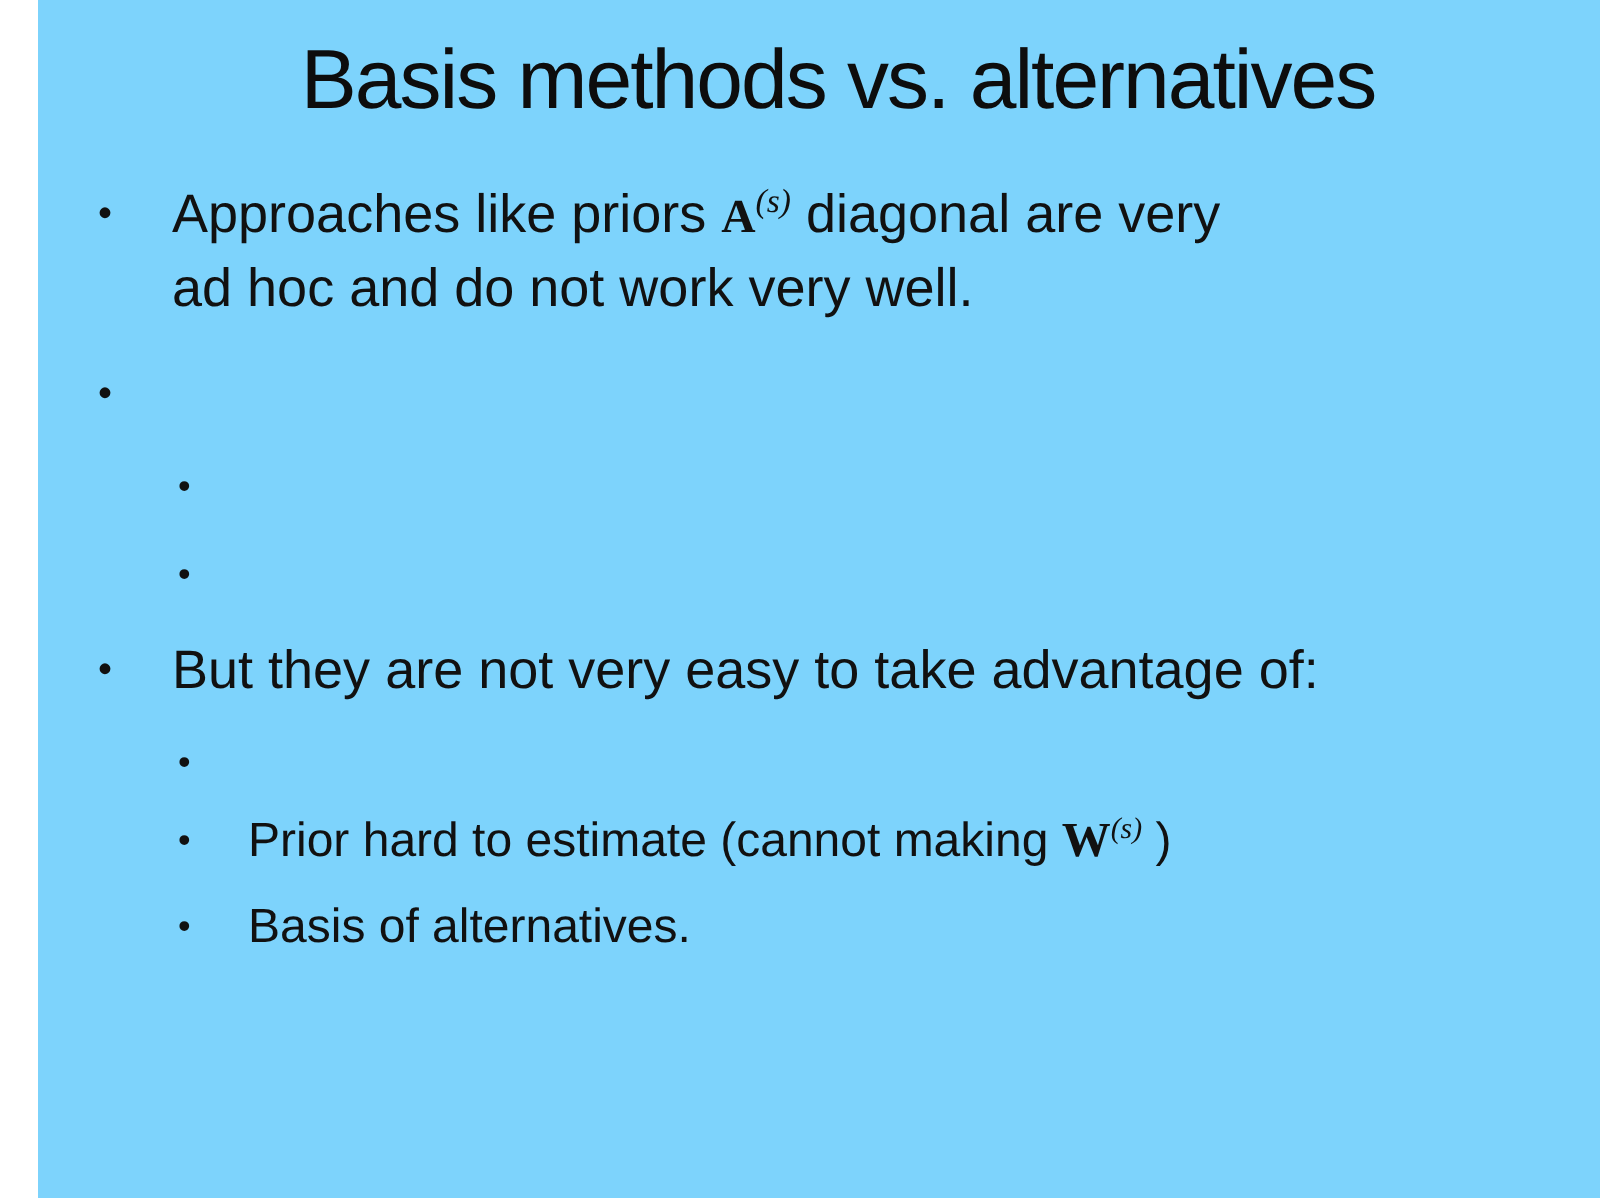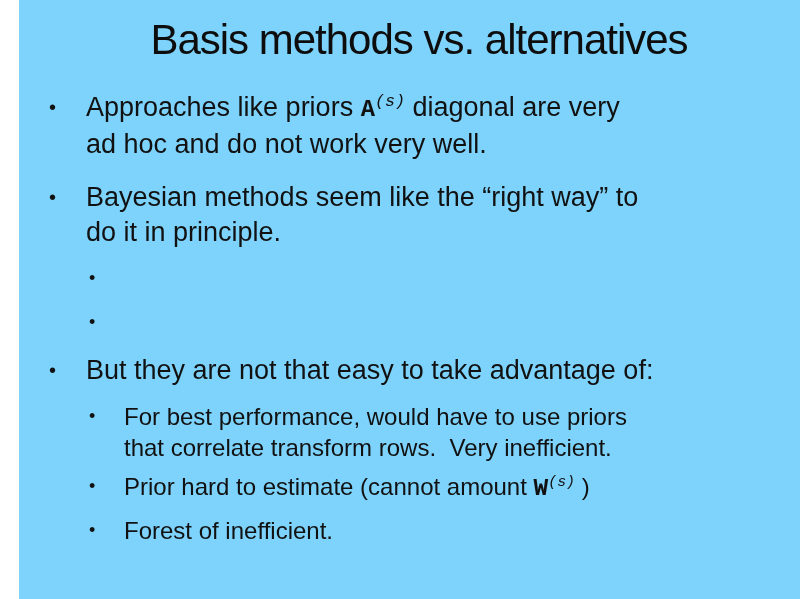--- a/index.html
+++ b/index.html
@@ -63,21 +63,21 @@
     flex: 0 0 35px;
     font-size: 18px;
     line-height: 31px;
   }
   .b1 { margin-top: 0; }
   .b2 { margin-top: 18px; }
   .b5 { margin-top: 15px; }
   .b7 { margin-top: 8px; }
   .b8 { margin-top: 11px; }
   .math {
-    font-family: Liberation Mono, monospace;
+    font-family: Liberation Serif, serif;
     white-space: nowrap;
   }
   .math .mbase {
     font-weight: bold;
     font-size: 0.88em;
   }
   .math .msup {
     font-size: 0.62em;
     font-style: italic;
     vertical-align: super;
@@ -97,47 +97,43 @@
   <div class="content">
 
     <div class="bullet level1 b1">
       <span class="marker">•</span>
       <span class="text"><span>Approaches like priors </span><span class="math math-a"><span class="mbase">A</span><sup class="msup">(s)</sup></span><span> diagonal are very
 ad hoc and do not work very well.</span></span>
     </div>
 
     <div class="bullet level1 b2">
       <span class="marker">•</span>
-      <span class="text">Bayesian methods seem like the “right way” to
-do it in principle.</span>
     </div>
 
     <div class="bullet level2 b3">
       <span class="marker">•</span>
     </div>
 
     <div class="bullet level2 b4">
       <span class="marker">•</span>
     </div>
 
     <div class="bullet level1 b5">
       <span class="marker">•</span>
-      <span class="text">But they are not that easy to take advantage of:</span>
+      <span class="text">But they are not very easy to take advantage of:</span>
     </div>
 
     <div class="bullet level2 b6">
       <span class="marker">•</span>
-      <span class="text">For best performance, would have to use priors
-that correlate transform rows.  Very inefficient.</span>
     </div>
 
     <div class="bullet level2 b7">
       <span class="marker">•</span>
-      <span class="text"><span>Prior hard to estimate (cannot amount </span><span class="math math-w"><span class="mbase">W</span><sup class="msup">(s)</sup></span><span> )</span></span>
+      <span class="text"><span>Prior hard to estimate (cannot making </span><span class="math math-w"><span class="mbase">W</span><sup class="msup">(s)</sup></span><span> )</span></span>
     </div>
 
     <div class="bullet level2 b8">
       <span class="marker">•</span>
-      <span class="text">Forest of inefficient.</span>
+      <span class="text">Basis of alternatives.</span>
     </div>
 
   </div>
 </div>
 
 </body></html>

